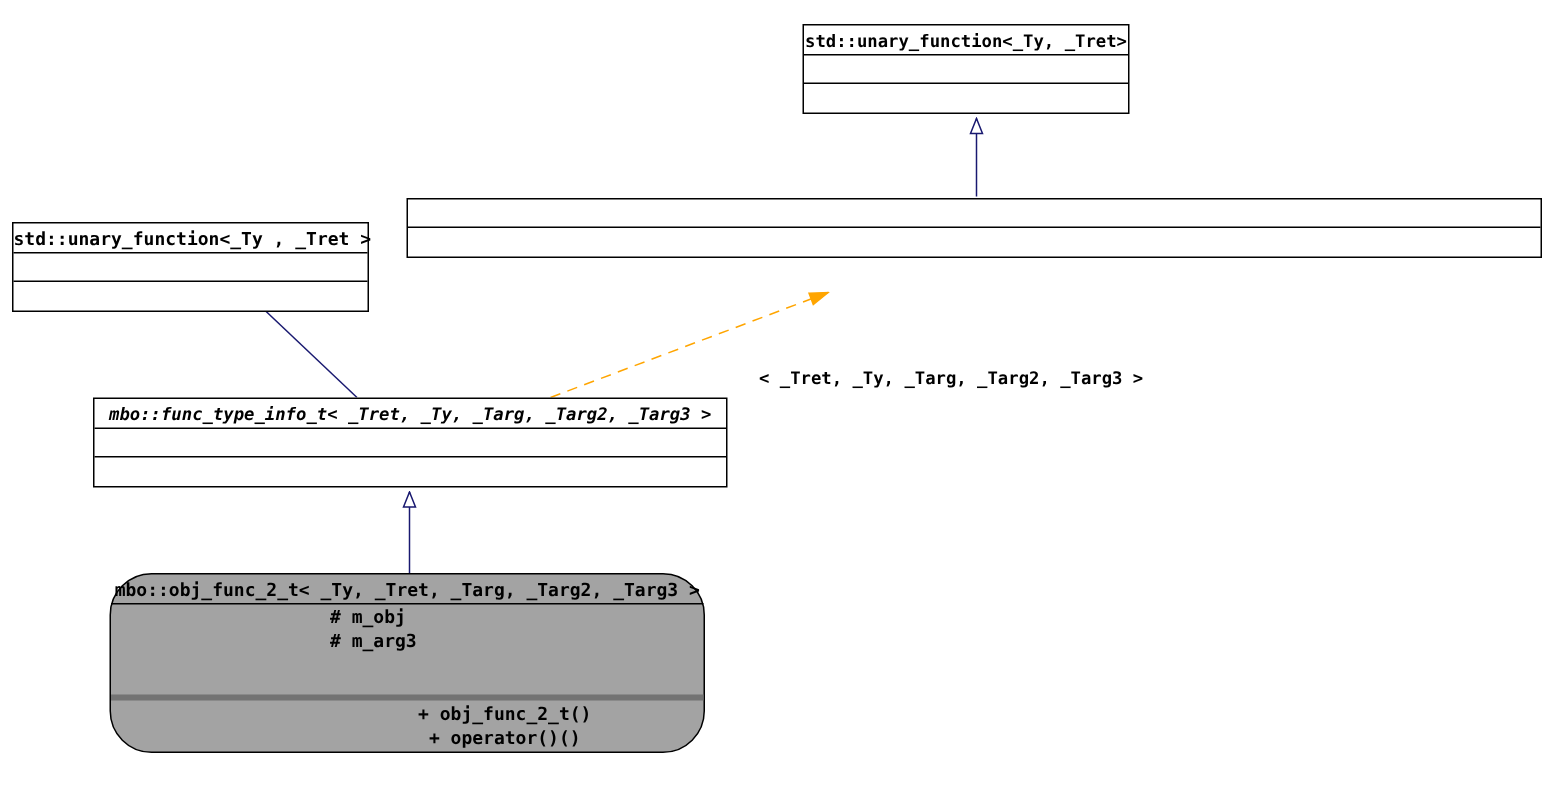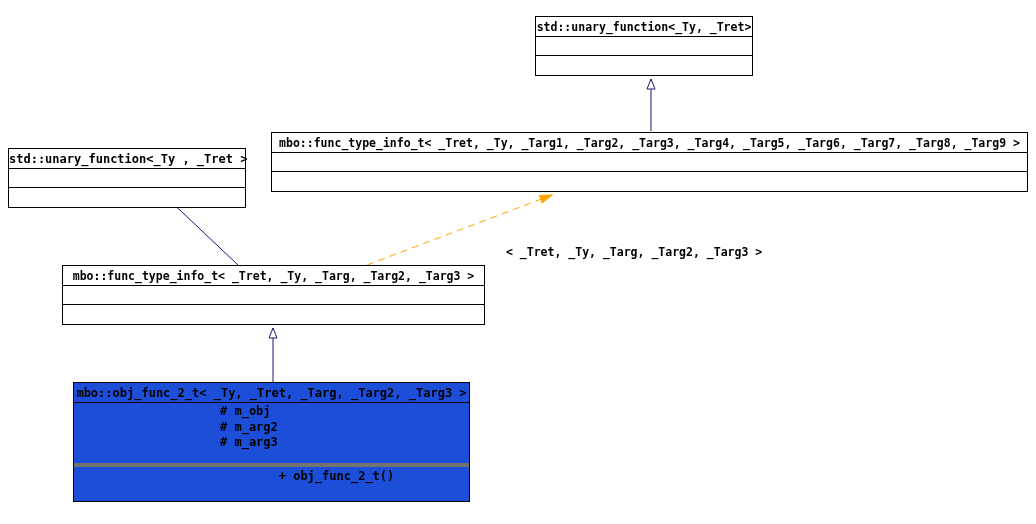--- a/index.html
+++ b/index.html
@@ -20,21 +20,21 @@
   .node .title {
     height:20px; line-height:20px;
     text-align:center; font-weight:bold; font-size:12px;
     white-space:nowrap; overflow:visible;
     border-bottom:1px solid #000000;
   }
   .node .title.tight { font-size:11.5px; }
   .node .crow { height:19px; }
   .node .crow.mid { border-bottom:1px solid #000000; }
 
-  .node.focus { background:#1d4ed8; }
+  .node.focus { background:#a3a3a3;border-radius:28px; }
   .node.focus .attrs {
     height:64px; padding:1px 0 0 146px;
     border-bottom:4px solid #737373;
     font-weight:bold; font-size:12px; line-height:15.5px;
     text-align:left; white-space:nowrap;
   }
   .node.focus .methods {
     height:34px; padding:2px 0 0 130px;
     font-weight:bold; font-size:12px; line-height:15.5px;
     text-align:center; white-space:nowrap;
@@ -42,21 +42,21 @@
 
   .edge-label {
     position:absolute; left:506px; top:222px;
     font-size:11.5px; font-weight:bold; white-space:nowrap;margin-top:23px;
   }
 
   
   #node-top    { left:535px; top:16px;  width:218px; }
   #node-left   { left:8px;   top:148px; width:238px; }
   #node-right  { left:271px; top:132px; width:757px; }
-  #node-middle { left:62px;  top:265px; width:423px; }
+  #node-middle { left:62px;  top:265px; width:423px;font-style:italic; }
   #node-focus  { left:73px;  top:382px; width:397px; }
 </style>
 </head>
 <body>
 
 <div class="canvas">
 
   <svg class="edges" width="1036" height="524" viewBox="0 0 1036 524">
     <defs>
       <marker id="mInherit" viewBox="0 0 12 10" refX="11" refY="5" markerWidth="12" markerHeight="10" markerUnits="userSpaceOnUse" orient="auto">
@@ -78,38 +78,37 @@
     <div class="crow"></div>
   </div>
 
   <div class="node" id="node-left">
     <div class="title">std::unary_function&lt;_Ty , _Tret &gt;</div>
     <div class="crow mid"></div>
     <div class="crow"></div>
   </div>
 
   <div class="node" id="node-right">
-    <div class="title tight">mbo::func_type_info_t&lt; _Tret, _Ty, _Targ1, _Targ2, _Targ3, _Targ4, _Targ5, _Targ6, _Targ7, _Targ8, _Targ9 &gt;</div>
     <div class="crow mid"></div>
     <div class="crow"></div>
   </div>
 
   <div class="node" id="node-middle">
     <div class="title tight">mbo::func_type_info_t&lt; _Tret, _Ty, _Targ, _Targ2, _Targ3 &gt;</div>
     <div class="crow mid"></div>
     <div class="crow"></div>
   </div>
 
   <div class="node focus" id="node-focus">
     <div class="title">mbo::obj_func_2_t&lt; _Ty, _Tret, _Targ, _Targ2, _Targ3 &gt;</div>
     <div class="attrs">
       <div># m_obj</div>
-      <div># m_arg2</div>
       <div># m_arg3</div>
     </div>
     <div class="methods">
       <div>+ obj_func_2_t()</div>
+      <div>+ operator()()</div>
     </div>
   </div>
 
   <div class="edge-label">&lt; _Tret, _Ty, _Targ, _Targ2, _Targ3 &gt;</div>
 
 </div>
 
 </body></html>

